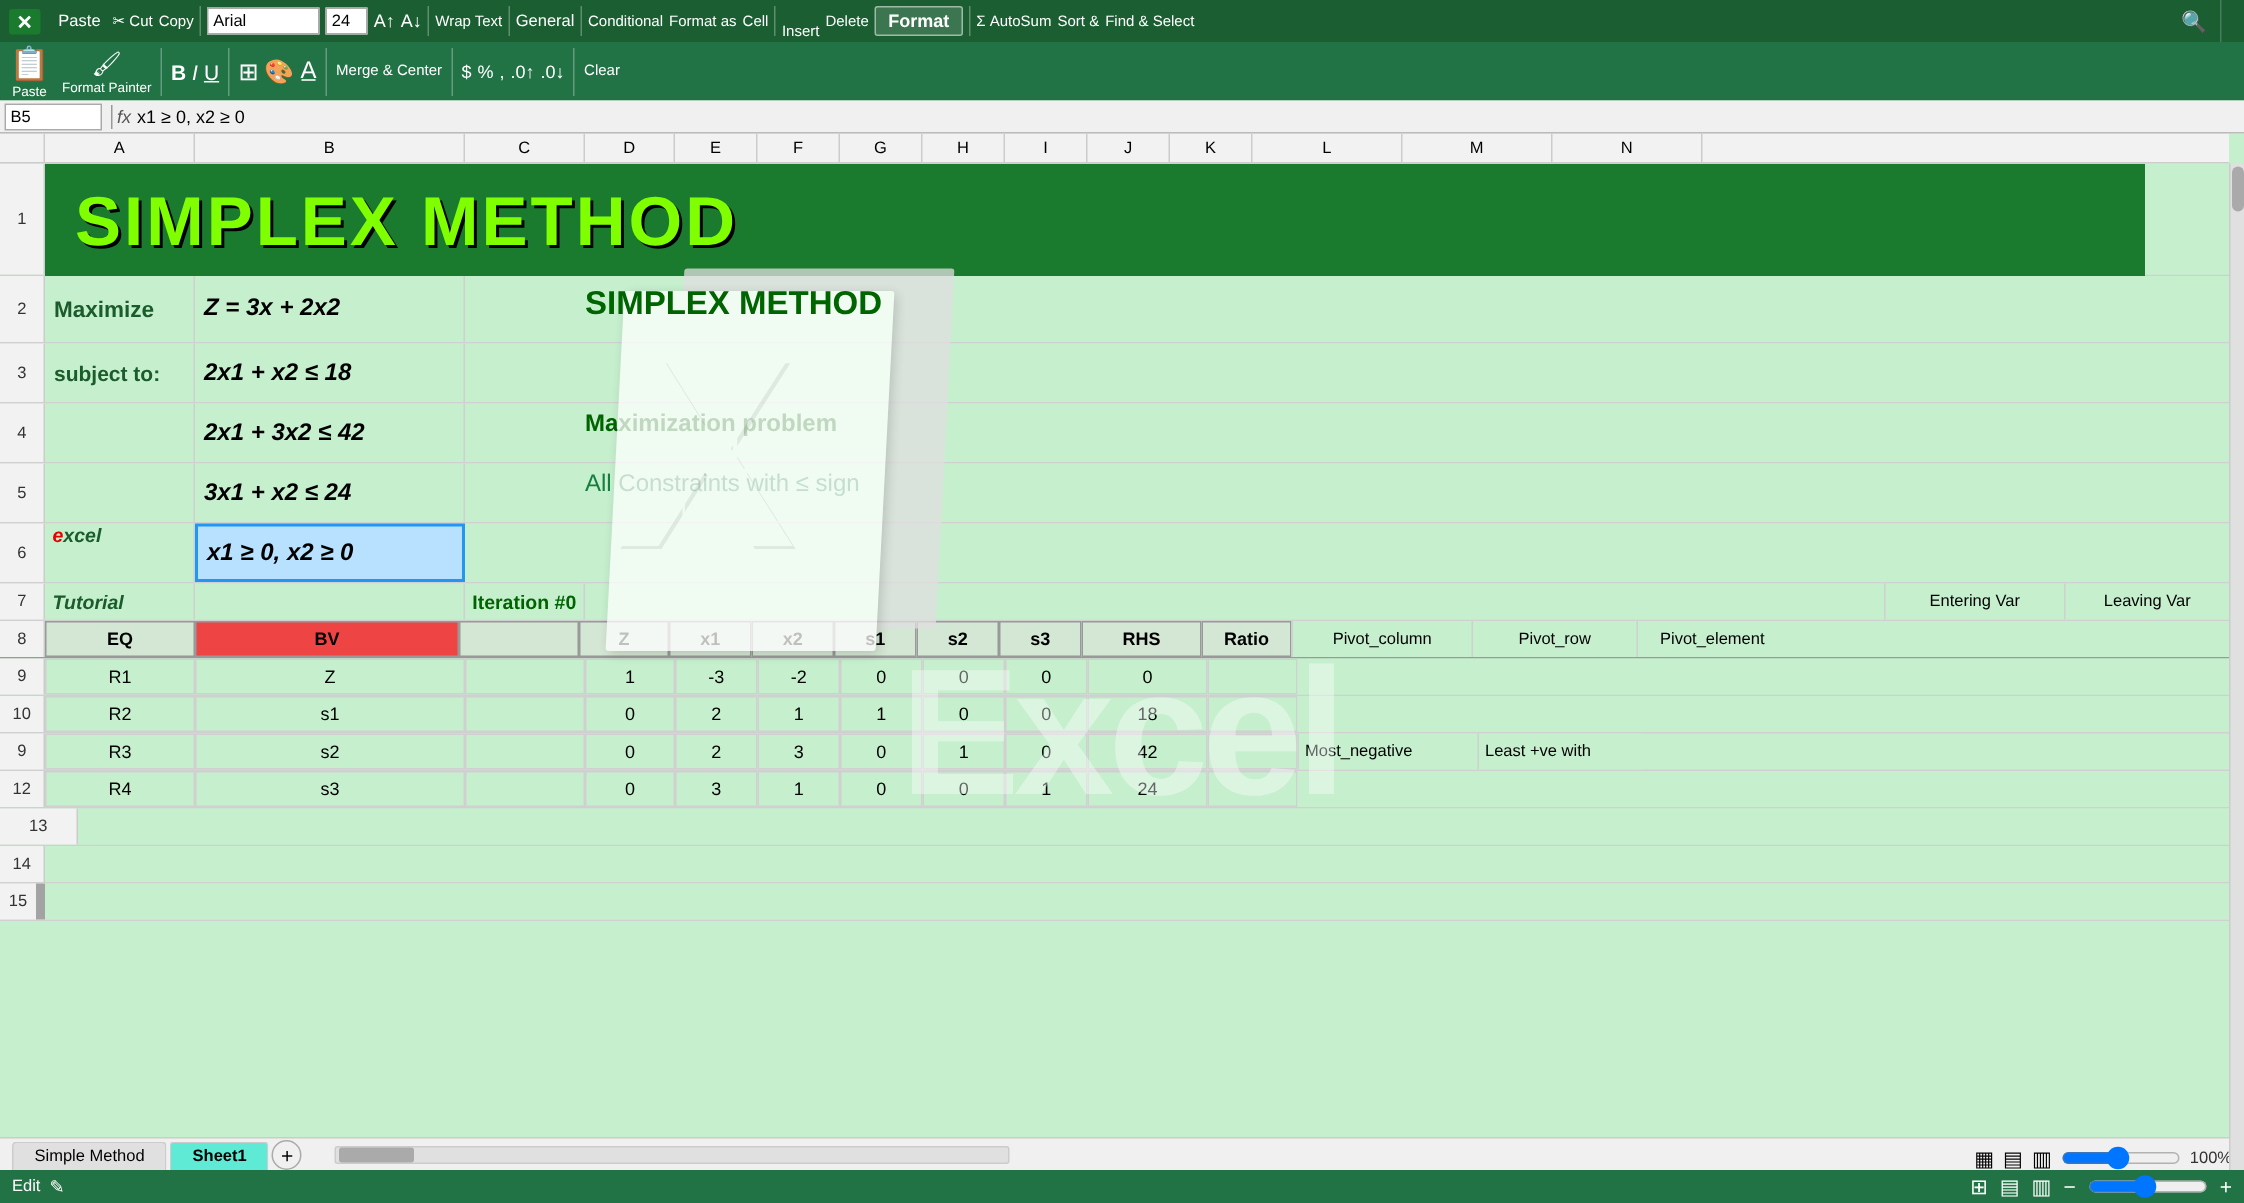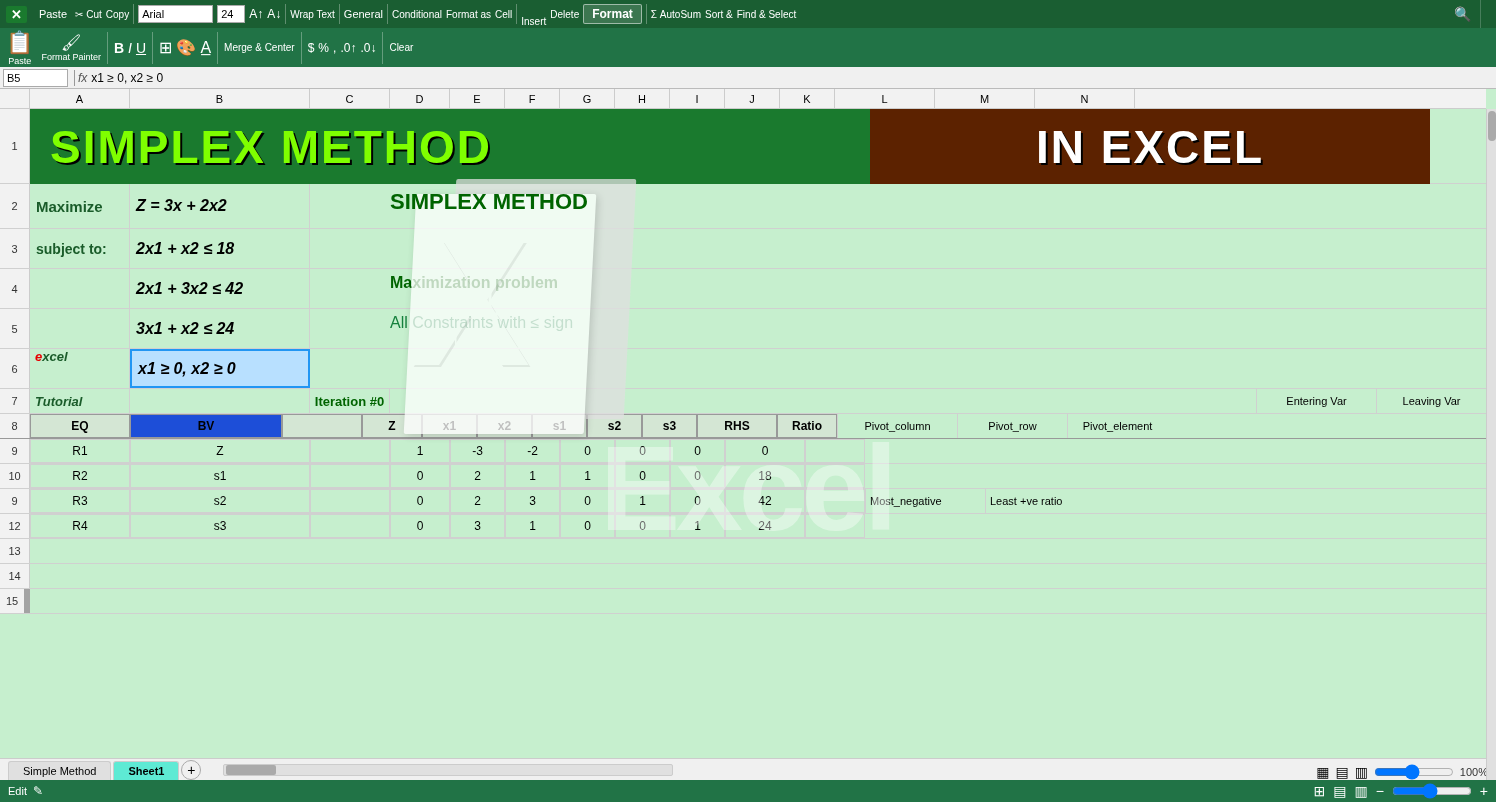--- a/index.html
+++ b/index.html
@@ -171,23 +171,20 @@
     <div style="position:absolute;top:20px;left:0;right:10px;bottom:0;background:#c6efce;overflow:hidden;">
 
       <div class="grid-row-container" style="display:flex;border-bottom:1px solid #d0d0d0;height:75px;">
         <div style="width:30px;min-width:30px;border-right:1px solid #ccc;text-align:center;font-size:11px;color:#333;background:#f2f2f2;display:flex;align-items:center;justify-content:center;">1</div>
         <div style="flex:1;background:#c6efce;position:relative;overflow:visible;">
 
           <div style="position:absolute;top:0;left:0;width:1400px;height:75px;display:flex;z-index:2;">
             <div style="background:#1a7a2e;flex:1;display:flex;align-items:center;padding-left:20px;">
               <span style="color:#7fff00;font-size:46px;font-weight:900;font-family:'Arial Black',Arial,sans-serif;text-shadow:2px 2px 0 #000;letter-spacing:2px;text-transform:uppercase;">SIMPLEX METHOD</span>
             </div>
-            <div style="background:#5c2200;width:560px;display:flex;align-items:center;justify-content:center;">
-              <span style="color:white;font-size:46px;font-weight:900;font-family:'Arial Black',Arial,sans-serif;text-shadow:2px 2px 0 #000;letter-spacing:2px;text-transform:uppercase;">IN EXCEL</span>
-            </div>
           </div>
         </div>
       </div>
 
       <div class="grid-row-container" style="display:flex;border-bottom:1px solid #d0d0d0;height:45px;">
         <div style="width:30px;min-width:30px;border-right:1px solid #ccc;text-align:center;font-size:11px;color:#333;background:#f2f2f2;display:flex;align-items:center;justify-content:center;">2</div>
         <div style="width:100px;border-right:1px solid #d0d0d0;font-size:13px;padding:2px 6px;display:flex;align-items:center;background:#c6efce;">
           <span style="font-size:15px;font-weight:bold;color:#1a5c2a;">Maximize</span>
         </div>
         <div style="width:180px;border-right:1px solid #d0d0d0;font-size:14px;padding:2px 6px;display:flex;align-items:center;background:#c6efce;">
@@ -258,21 +255,21 @@
         </div>
         <div style="flex:1;background:#c6efce;"></div>
 
         <div style="width:120px;border-left:1px solid #d0d0d0;background:#c6efce;display:flex;align-items:center;justify-content:center;font-size:11px;">Entering Var</div>
         <div style="width:110px;border-left:1px solid #d0d0d0;background:#c6efce;display:flex;align-items:center;justify-content:center;font-size:11px;">Leaving Var</div>
       </div>
 
       <div class="grid-row-container" style="display:flex;border-bottom:1px solid #999;height:25px;">
         <div style="width:30px;min-width:30px;border-right:1px solid #ccc;text-align:center;font-size:11px;color:#333;background:#f2f2f2;display:flex;align-items:center;justify-content:center;">8</div>
         <div style="width:100px;border:1px solid #999;background:#d4e6d4;font-weight:bold;display:flex;align-items:center;justify-content:center;font-size:12px;">EQ</div>
-        <div style="width:152px;border:1px solid #999;background:#1d4ed8;font-weight:bold;display:flex;align-items:center;justify-content:center;font-size:12px;">BV</div>
+        <div style="width:176px;border:1px solid #999;background:#ef4444;font-weight:bold;display:flex;align-items:center;justify-content:center;font-size:12px;">BV</div>
         <div style="width:80px;border:1px solid #999;background:#d4e6d4;"></div>
         <div style="width:60px;border:1px solid #999;background:#d4e6d4;font-weight:bold;display:flex;align-items:center;justify-content:center;font-size:12px;">Z</div>
         <div style="width:55px;border:1px solid #999;background:#d4e6d4;font-weight:bold;display:flex;align-items:center;justify-content:center;font-size:12px;">x1</div>
         <div style="width:55px;border:1px solid #999;background:#d4e6d4;font-weight:bold;display:flex;align-items:center;justify-content:center;font-size:12px;">x2</div>
         <div style="width:55px;border:1px solid #999;background:#d4e6d4;font-weight:bold;display:flex;align-items:center;justify-content:center;font-size:12px;">s1</div>
         <div style="width:55px;border:1px solid #999;background:#d4e6d4;font-weight:bold;display:flex;align-items:center;justify-content:center;font-size:12px;">s2</div>
         <div style="width:55px;border:1px solid #999;background:#d4e6d4;font-weight:bold;display:flex;align-items:center;justify-content:center;font-size:12px;">s3</div>
         <div style="width:80px;border:1px solid #999;background:#d4e6d4;font-weight:bold;display:flex;align-items:center;justify-content:center;font-size:12px;">RHS</div>
         <div style="width:60px;border:1px solid #999;background:#d4e6d4;font-weight:bold;display:flex;align-items:center;justify-content:center;font-size:12px;">Ratio</div>
         <div style="width:120px;border-left:1px solid #d0d0d0;background:#c6efce;display:flex;align-items:center;justify-content:center;font-size:11px;">Pivot_column</div>
@@ -319,41 +316,41 @@
         <div style="width:80px;border:1px solid #d0d0d0;background:#c6efce;"></div>
         <div style="width:60px;border:1px solid #d0d0d0;background:#c6efce;display:flex;align-items:center;justify-content:center;font-size:12px;">0</div>
         <div style="width:55px;border:1px solid #d0d0d0;background:#c6efce;display:flex;align-items:center;justify-content:center;font-size:12px;">2</div>
         <div style="width:55px;border:1px solid #d0d0d0;background:#c6efce;display:flex;align-items:center;justify-content:center;font-size:12px;">3</div>
         <div style="width:55px;border:1px solid #d0d0d0;background:#c6efce;display:flex;align-items:center;justify-content:center;font-size:12px;">0</div>
         <div style="width:55px;border:1px solid #d0d0d0;background:#c6efce;display:flex;align-items:center;justify-content:center;font-size:12px;">1</div>
         <div style="width:55px;border:1px solid #d0d0d0;background:#c6efce;display:flex;align-items:center;justify-content:center;font-size:12px;">0</div>
         <div style="width:80px;border:1px solid #d0d0d0;background:#c6efce;display:flex;align-items:center;justify-content:center;font-size:12px;">42</div>
         <div style="width:60px;border:1px solid #d0d0d0;background:#c6efce;"></div>
         <div style="width:120px;border-left:1px solid #d0d0d0;background:#c6efce;display:flex;align-items:center;padding-left:4px;font-size:11px;">Most_negative</div>
-        <div style="width:110px;border-left:1px solid #d0d0d0;background:#c6efce;display:flex;align-items:center;padding-left:4px;font-size:11px;">Least +ve ratio</div>
+        <div style="width:110px;border-left:1px solid #d0d0d0;background:#c6efce;display:flex;align-items:center;padding-left:4px;font-size:11px;">Least +ve with</div>
       </div>
 
       <div class="grid-row-container" style="display:flex;border-bottom:1px solid #d0d0d0;height:25px;">
         <div style="width:30px;min-width:30px;border-right:1px solid #ccc;text-align:center;font-size:11px;color:#333;background:#f2f2f2;display:flex;align-items:center;justify-content:center;">12</div>
         <div style="width:100px;border:1px solid #d0d0d0;background:#c6efce;display:flex;align-items:center;justify-content:center;font-size:12px;">R4</div>
         <div style="width:180px;border:1px solid #d0d0d0;background:#c6efce;display:flex;align-items:center;justify-content:center;font-size:12px;">s3</div>
         <div style="width:80px;border:1px solid #d0d0d0;background:#c6efce;"></div>
         <div style="width:60px;border:1px solid #d0d0d0;background:#c6efce;display:flex;align-items:center;justify-content:center;font-size:12px;">0</div>
         <div style="width:55px;border:1px solid #d0d0d0;background:#c6efce;display:flex;align-items:center;justify-content:center;font-size:12px;">3</div>
         <div style="width:55px;border:1px solid #d0d0d0;background:#c6efce;display:flex;align-items:center;justify-content:center;font-size:12px;">1</div>
         <div style="width:55px;border:1px solid #d0d0d0;background:#c6efce;display:flex;align-items:center;justify-content:center;font-size:12px;">0</div>
         <div style="width:55px;border:1px solid #d0d0d0;background:#c6efce;display:flex;align-items:center;justify-content:center;font-size:12px;">0</div>
         <div style="width:55px;border:1px solid #d0d0d0;background:#c6efce;display:flex;align-items:center;justify-content:center;font-size:12px;">1</div>
         <div style="width:80px;border:1px solid #d0d0d0;background:#c6efce;display:flex;align-items:center;justify-content:center;font-size:12px;">24</div>
         <div style="width:60px;border:1px solid #d0d0d0;background:#c6efce;"></div>
         <div style="flex:1;background:#c6efce;"></div>
       </div>
 
       <div class="grid-row-container" style="display:flex;border-bottom:1px solid #d0d0d0;height:25px;">
-        <div style="width:30px;min-width:30px;border-right:1px solid #ccc;text-align:center;font-size:11px;color:#333;background:#f2f2f2;display:flex;align-items:center;justify-content:center;">13</div>
+        <div style="width:52px;min-width:30px;border-right:1px solid #ccc;text-align:center;font-size:11px;color:#333;background:#f2f2f2;display:flex;align-items:center;justify-content:center;">13</div>
         <div style="flex:1;background:#c6efce;"></div>
       </div>
       <div class="grid-row-container" style="display:flex;border-bottom:1px solid #d0d0d0;height:25px;">
         <div style="width:30px;min-width:30px;border-right:1px solid #ccc;text-align:center;font-size:11px;color:#333;background:#f2f2f2;display:flex;align-items:center;justify-content:center;">14</div>
         <div style="flex:1;background:#c6efce;"></div>
       </div>
       <div class="grid-row-container" style="display:flex;border-bottom:1px solid #d0d0d0;height:25px;">
         <div style="width:30px;min-width:30px;border-right:6px solid #a3a3a3;text-align:center;font-size:11px;color:#333;background:#f2f2f2;display:flex;align-items:center;justify-content:center;">15</div>
         <div style="flex:1;background:#c6efce;"></div>
       </div>

